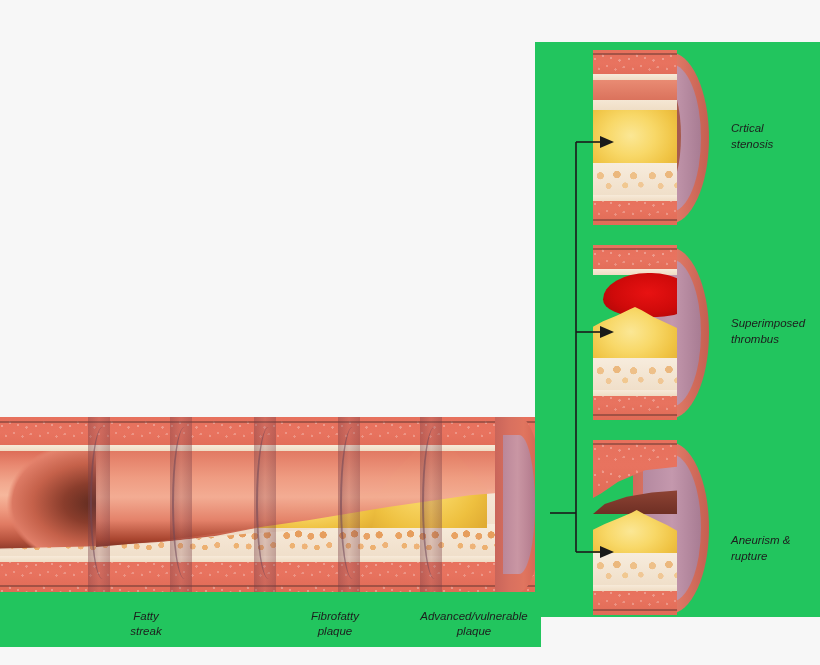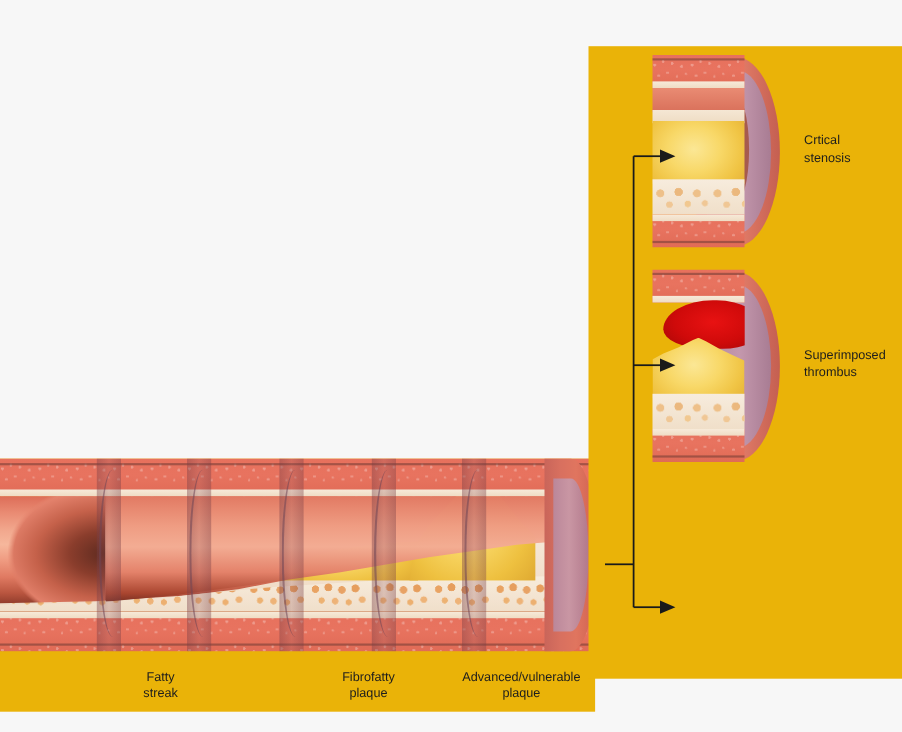--- a/index.html
+++ b/index.html
@@ -5,21 +5,21 @@
   html,body{margin:0;padding:0;}
   body{
     width:820px;height:665px;
     background:#f7f7f7;
     font-family:"Liberation Sans","DejaVu Sans",sans-serif;
     position:relative;overflow:hidden;
   }
   .stage{position:absolute;inset:0;}
 
   
-  .panel{position:absolute;background:#eab308;}
+  .panel{position:absolute;background:#22c55e;font-style:italic;}
 
   
   #progression-panel{left:0;top:417px;width:541px;height:230px;}
 
   .artery{position:absolute;left:0;top:0;width:541px;height:175px;}
 
   
   .wall{position:absolute;left:0;width:100%;}
   .wall-top{top:0;height:34px;}
   .wall-bot{bottom:0;height:36px;}
@@ -329,20 +329,48 @@
             <div class="wall-speck"></div>
             <div class="elastic" style="top:0"></div>
             <div class="darkline" style="bottom:4px"></div>
           </div>
         </div>
       </div>
       <div class="outcome-label" style="top:78px;width:100px">Superimposed
 thrombus</div>
     </div>
 
+    <div class="outcome" id="outcome-2">
+      <div class="xsec">
+        <div class="shell"></div>
+        <div class="shell-media"></div>
+        <div class="block">
+          <div class="b-walltop" style="height:58px;
+               clip-path:polygon(0% 0%,100% 0%,100% 46%,62% 52%,30% 72%,10% 92%,0% 100%);">
+            <div class="wall-fill"></div>
+            <div class="wall-speck"></div>
+            <div class="darkline" style="top:3px"></div>
+          </div>
+          <div class="b-slit" style="top:50px;height:24px;
+               background:linear-gradient(180deg,#8e4334,#6e2f24);
+               clip-path:polygon(0% 100%,14% 58%,40% 28%,70% 10%,100% 2%,100% 100%);"></div>
+          <div class="b-plaque" style="top:70px;bottom:58px;
+               clip-path:polygon(0% 100%,0% 42%,14% 30%,30% 18%,46% 6%,52% 0%,60% 8%,74% 20%,88% 32%,100% 44%,100% 100%);"></div>
+          <div class="b-foam"></div>
+          <div class="b-wallbot">
+            <div class="wall-fill"></div>
+            <div class="wall-speck"></div>
+            <div class="elastic" style="top:0"></div>
+            <div class="darkline" style="bottom:4px"></div>
+          </div>
+        </div>
+      </div>
+      <div class="outcome-label" style="top:100px;width:96px">Aneurism &amp;
+rupture</div>
+    </div>
   </div>
 
   <svg id="flow-bracket" viewBox="0 0 80 450">
 
     <line x1="10" y1="393" x2="36" y2="393"></line>
 
     <line x1="36" y1="22" x2="36" y2="432"></line>
 
     <line x1="36" y1="22" x2="60" y2="22"></line>
     <polygon points="60,16 74,22 60,28"></polygon>

